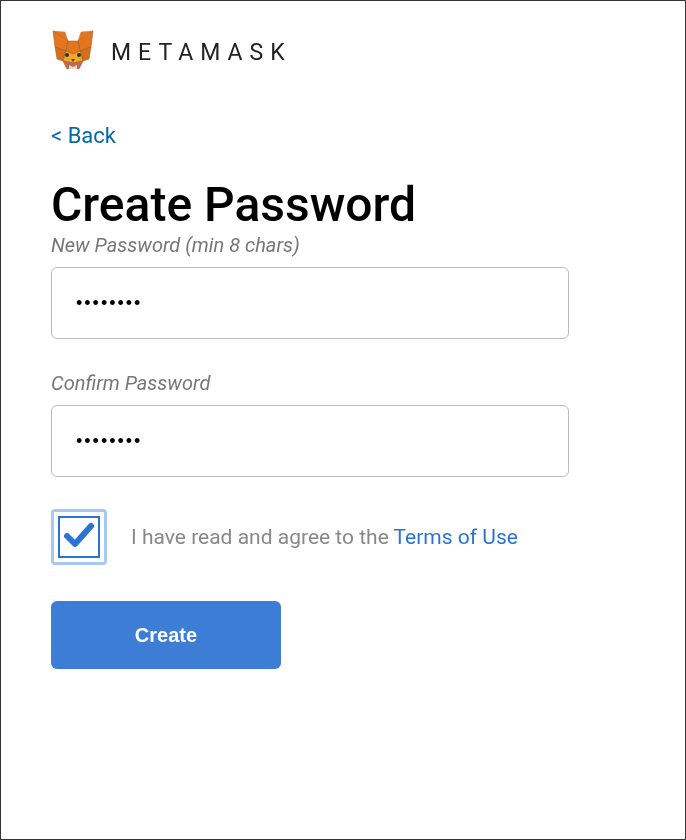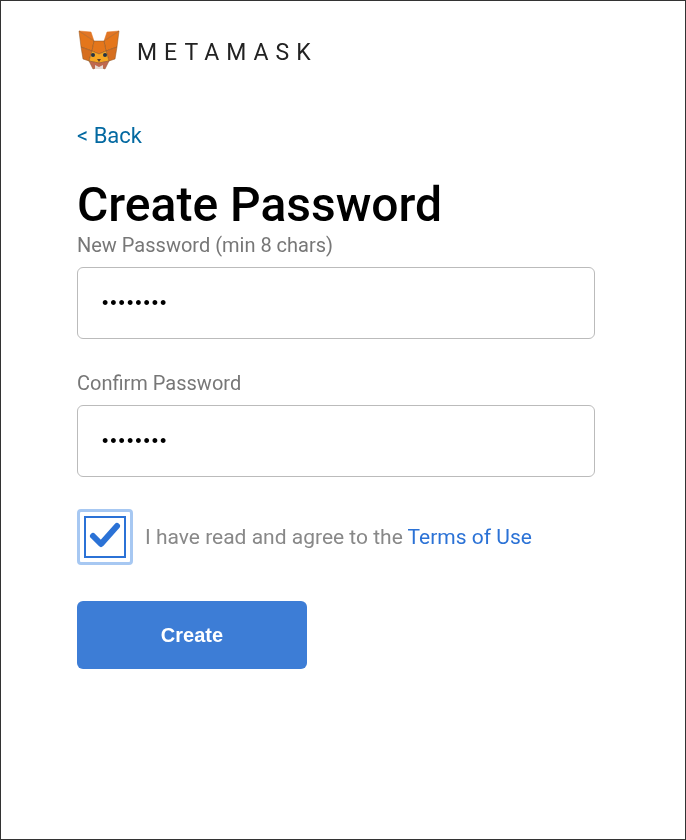--- a/index.html
+++ b/index.html
@@ -5,21 +5,21 @@
     * { box-sizing: border-box; margin: 0; padding: 0; }
     body {
       font-family: -apple-system, BlinkMacSystemFont, "Segoe UI", Roboto, Helvetica, Arial, sans-serif;
       width: 686px;
       height: 840px;
       background: #fff;
       border: 1px solid #333;
       padding: 0;
     }
     .container {
-      padding: 28px 76px;
+      padding: 28px 50px;
     }
     .brand-row {
       display: flex;
       align-items: center;
       gap: 16px;
       margin-bottom: 48px;
     }
     .brand-name {
       font-size: 23px;
       letter-spacing: 7px;
@@ -37,40 +37,41 @@
       font-size: 48px;
       font-weight: 500;
       color: #000;
       margin-top: 12px;
     }
     .field-label {
       font-size: 20px;
       color: #777;
       margin-bottom: 10px;
       display: block;
+      font-style: italic;
     }
     .text-input {
       width: 100%;
       max-width: 518px;
       height: 72px;
       border: 1px solid #bbb;
       border-radius: 6px;
       font-size: 18px;
       padding: 0 24px;
       color: #000;
       outline: none;
       letter-spacing: 2px;
     }
     .field-group {
       margin-bottom: 32px;
     }
     .tos-row {
       display: flex;
       align-items: center;
-      gap: 12px;
+      gap: 24px;
       margin-top: 24px;
       margin-bottom: 36px;
     }
     .checkbox-wrap {
       width: 56px;
       height: 56px;
       border: 3px solid #a7c8f2;
       border-radius: 4px;
       display: flex;
       align-items: center;

